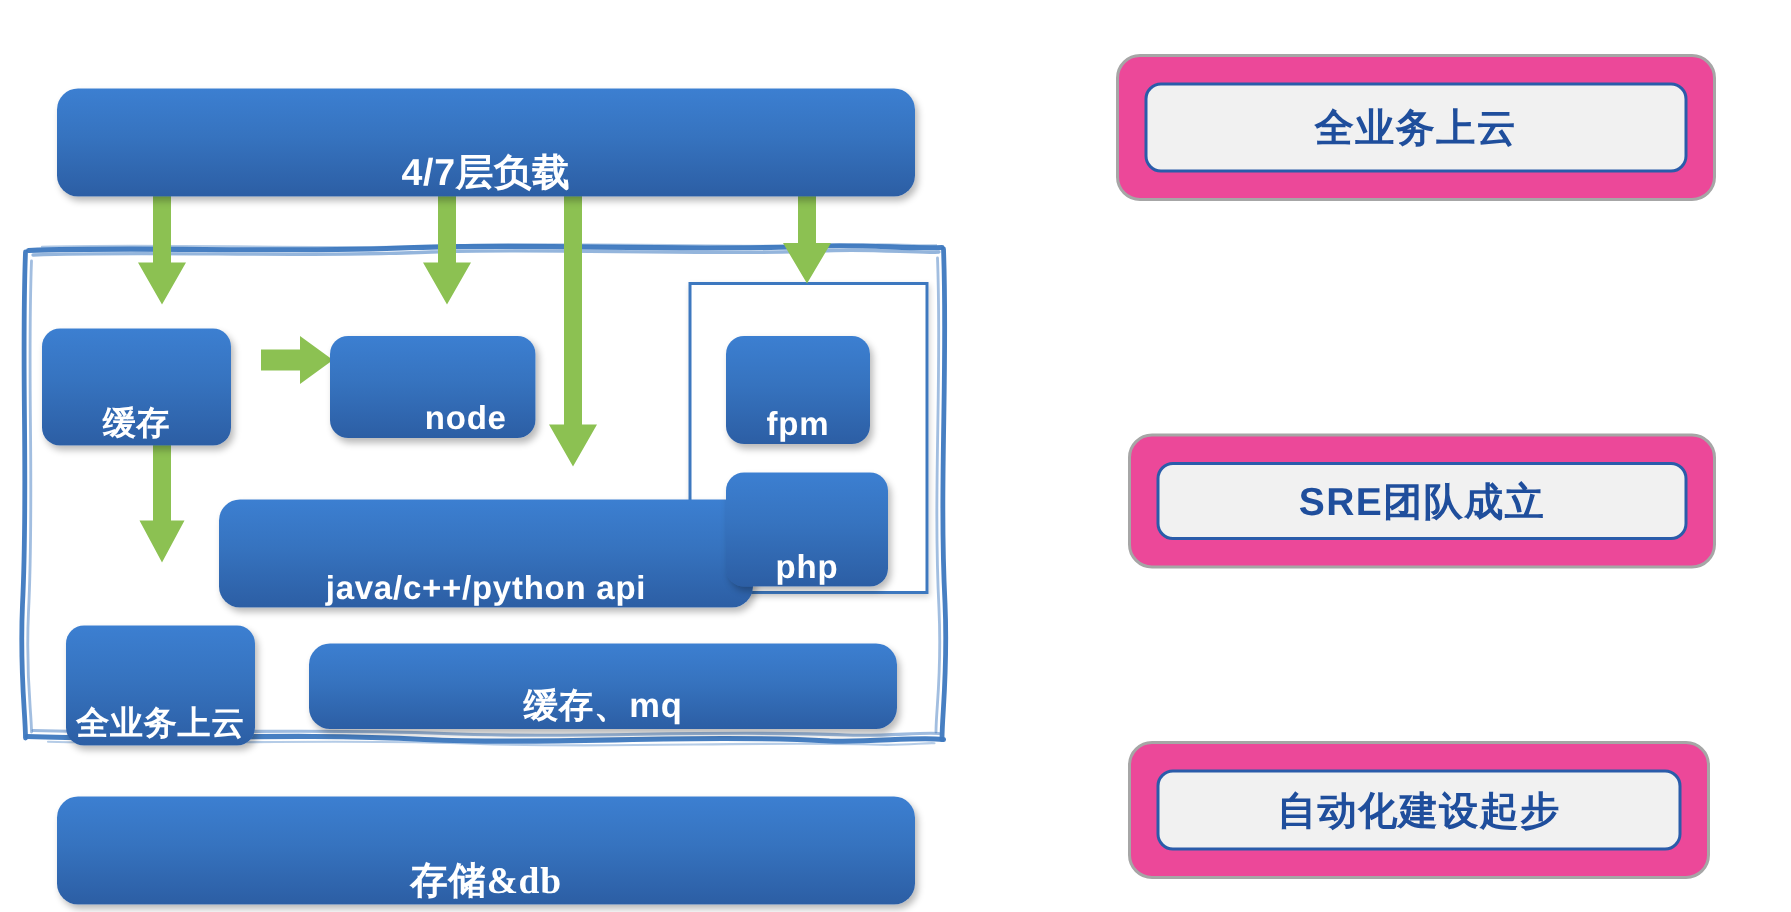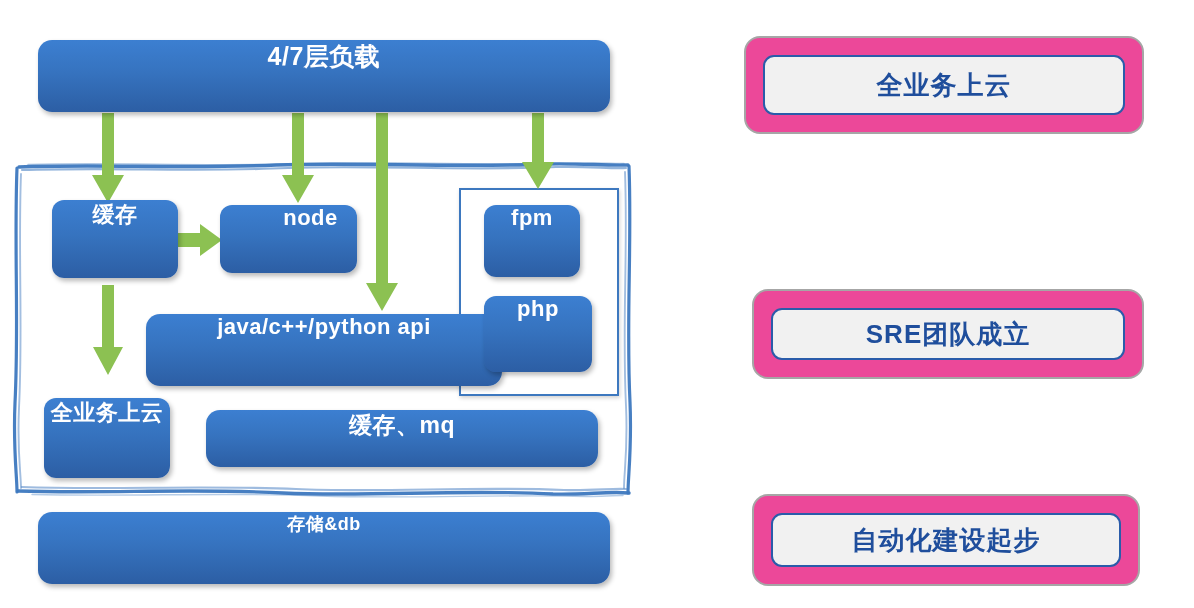--- a/index.html
+++ b/index.html
@@ -23,27 +23,28 @@
   }
 
   
   .bluebox {
     position: absolute;
     border-radius: 14px;
     background: linear-gradient(180deg, #3c7fd1 0%, #3673bf 45%, #2c5ea4 100%);
     box-shadow: 2px 3px 5px rgba(0,0,0,0.28);
     color: #ffffff;
     display: flex;
-    align-items: flex-start;
+    align-items: flex-end;
     justify-content: center;
     text-align: center;
     font-weight: bold;
     letter-spacing: 0.5px;
     box-sizing: border-box;
     z-index: 6;
+    margin-top: 19px;
   }
   .bluebox.small { border-radius: 12px; }
 
   
   .sketch-container {
     position: absolute;
     z-index: 2;
     background: #ffffff;
   }
   .sketch-container svg { display: block; }
@@ -141,21 +142,21 @@
       <polygon points="14,0 26,0 26,170 36,170 20,198 4,170 14,170" fill="#8cc152"></polygon>
     </svg>
   </div>
 
   <div class="arrow" style="left:518px; top:113px; width:40px; height:78px;">
     <svg width="40" height="78" viewBox="0 0 40 78" xmlns="http://www.w3.org/2000/svg">
       <polygon points="14,0 26,0 26,49 36,49 20,76 4,49 14,49" fill="#8cc152"></polygon>
     </svg>
   </div>
 
-  <div class="bluebox small" style="left:52px; top:200px; width:126px; height:78px; font-size:22px;">
+  <div class="bluebox small" style="left:28px; top:200px; width:126px; height:78px; font-size:22px;">
     <span>缓存</span>
   </div>
 
   <div class="arrow" style="left:174px; top:222px; width:50px; height:36px;">
     <svg width="50" height="36" viewBox="0 0 50 36" xmlns="http://www.w3.org/2000/svg">
       <polygon points="0,11 26,11 26,2 48,18 26,34 26,25 0,25" fill="#8cc152"></polygon>
     </svg>
   </div>
 
   <div class="bluebox small" style="left:220px; top:205px; width:137px; height:68px; font-size:22px;padding-left:44px;">
@@ -183,21 +184,21 @@
   </div>
 
   <div class="bluebox small" style="left:44px; top:398px; width:126px; height:80px; font-size:22px;">
     <span>全业务上云</span>
   </div>
 
   <div class="bluebox" style="left:206px; top:410px; width:392px; height:57px; font-size:23px;">
     <span>缓存、mq</span>
   </div>
 
-  <div class="bluebox" style="left:38px; top:512px; width:572px; height:72px; font-size:18px;">
+  <div class="bluebox" style="left:38px; top:512px; width:572px; height:72px; font-size:25px;font-family:Liberation Serif, serif;">
     <span>存储&amp;db</span>
   </div>
 
   <div class="milestone" style="left:744px; top:36px; width:400px; height:98px;">
     <div class="milestone-inner">全业务上云</div>
   </div>
 
   <div class="milestone" style="left:752px; top:264px; width:392px; height:90px;margin-top:25px;">
     <div class="milestone-inner">SRE团队成立</div>
   </div>

